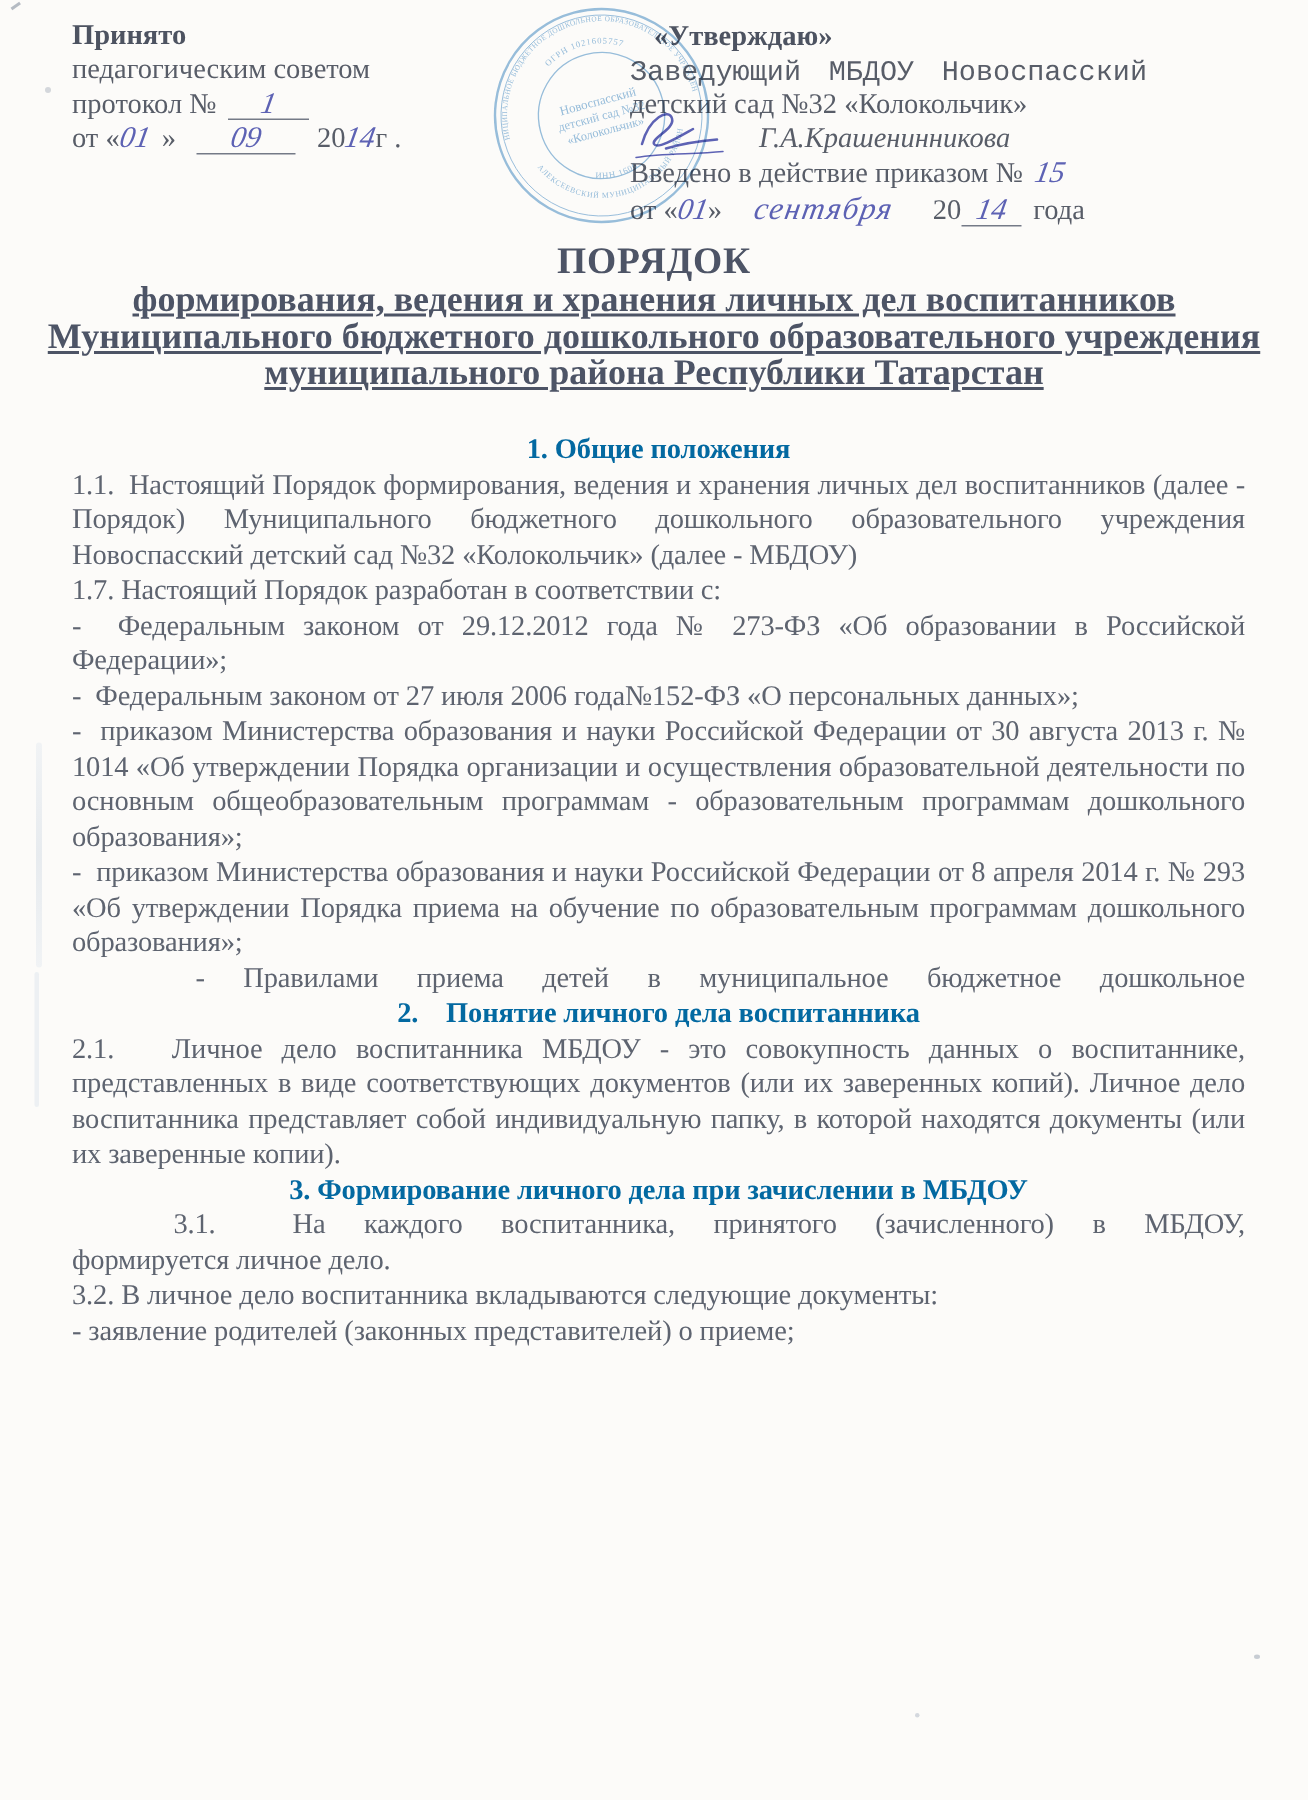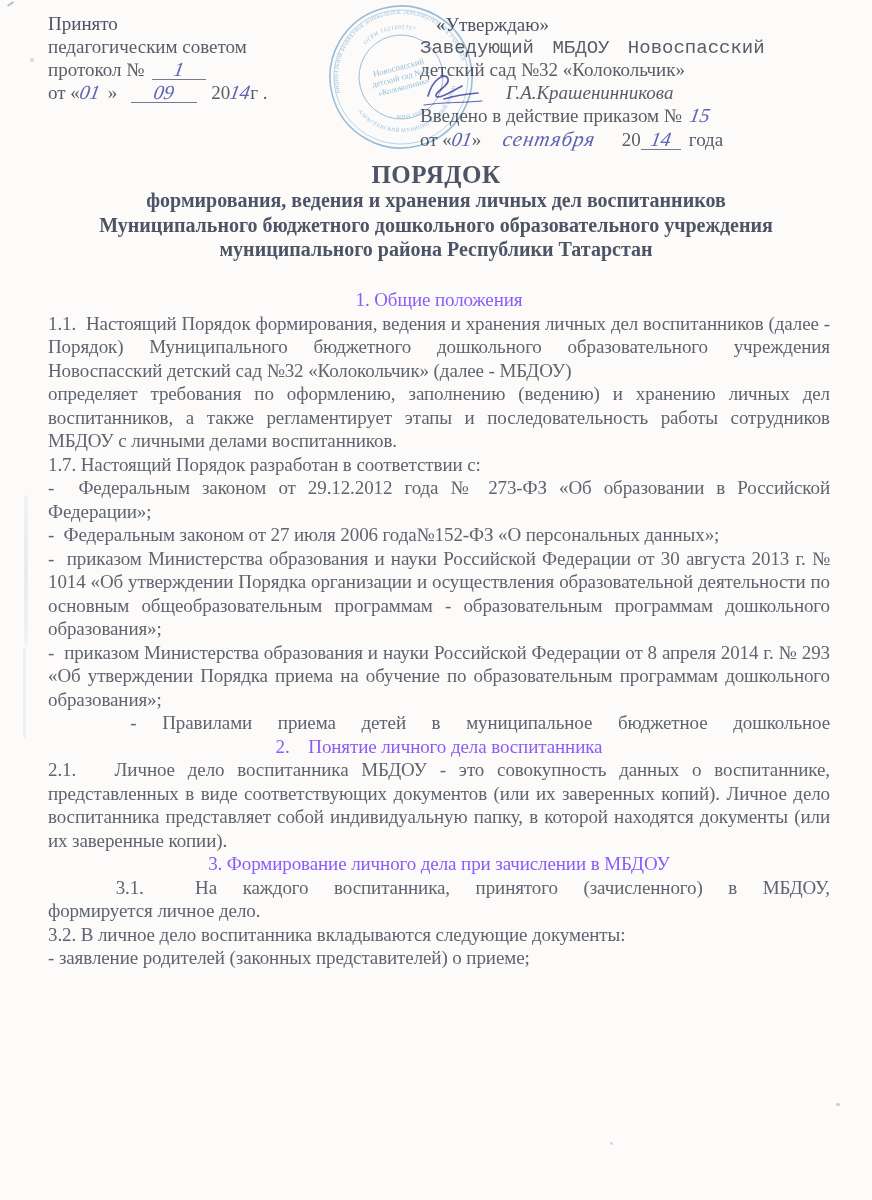--- a/index.html
+++ b/index.html
@@ -11,21 +11,21 @@
   }
   
   .accepted {
     position:absolute; left:48px; top:12px; width:280px;
     font-size:19px; line-height:23px; color:#585d68;
   }
   .approval {
     position:absolute; left:420px; top:14px; width:420px;
     font-size:19px; line-height:22.5px; color:#585d68;
   }
-  .bold { font-weight:normal; color:#4d5361; }
+  .bold { font-weight:bold; color:#4d5361; }
   .acc-line { white-space:nowrap; }
   .approve-title { margin-left:16px; }
   .spread { word-spacing:7px;font-family:Liberation Mono, monospace; }
   .name-line { position:relative; padding-left:86px;font-style:italic; }
   .order-line { white-space:nowrap; }
   .slot {
     display:inline-block; border-bottom:1.4px solid #747a87;
     text-align:center; line-height:1;
   }
   .w56 { min-width:54px; }
@@ -45,30 +45,30 @@
   }
   .signature {
     position:absolute; left:0px; top:-12px; width:70px; height:38px;
   }
   
   .title-block {
     position:absolute; left:0; top:161px; width:872px;
     text-align:center; font-weight:bold; color:#4d5466;
   }
   .title-main { font-size:25px; line-height:27px; letter-spacing:.5px; }
-  .title-line { font-size:20px; line-height:24.5px; }
+  .title-line { font-size:24px; line-height:24.5px;text-decoration:underline; }
   
   .body-blocks {
     position:absolute; left:48px; top:288px; width:782px;
     font-size:19px; line-height:23.5px; letter-spacing:-0.1px;
   }
   .bpara { margin:0; text-align:justify; }
   .bpara.wide { text-align:right; word-spacing:21px; }
   .bheading {
-    text-align:center; font-weight:normal; color:#8b5cf6;
+    text-align:center; font-weight:bold; color:#0369a1;
     white-space:pre-wrap;
   }
   
   .artifact { position:absolute; pointer-events:none; }
   .tick1 { left:7px; top:3px; width:7px; height:2px; background:#97a0ac; transform:rotate(-35deg); opacity:.7; }
   .tick2 { left:30px; top:58px; width:4px; height:4px; border-radius:50%; background:#b9bfc8; opacity:.6; }
   .smudge1 { left:24px; top:495px; width:4px; height:150px; background:linear-gradient(#eef1f4,#e2e7ec,#eef1f4); border-radius:3px; opacity:.8; }
   .smudge2 { left:23px; top:648px; width:3px; height:90px; background:#e8edf1; border-radius:3px; opacity:.8; }
   .dot1 { left:836px; top:1103px; width:4px; height:3px; background:#c7ccd3; border-radius:50%; }
   .dot2 { left:610px; top:1142px; width:3px; height:3px; background:#d4d8de; border-radius:50%; }
@@ -129,21 +129,20 @@
   <div class="title-block">
     <div class="title-main">ПОРЯДОК</div>
     <div class="title-line">формирования, ведения и хранения личных дел воспитанников</div>
     <div class="title-line">Муниципального бюджетного дошкольного образовательного учреждения</div>
     <div class="title-line">муниципального района Республики Татарстан</div>
   </div>
 
   <div class="body-blocks">
       <div class="bheading">1. Общие положения</div>
       <p class="bpara">1.1.&nbsp;&nbsp;Настоящий Порядок формирования, ведения и хранения личных дел воспитанников (далее - Порядок) Муниципального бюджетного дошкольного образовательного учреждения Новоспасский детский сад №32 «Колокольчик» (далее - МБДОУ)</p>
-      <p class="bpara">определяет требования по оформлению, заполнению (ведению) и хранению личных дел воспитанников, а также регламентирует этапы и последовательность работы сотрудников МБДОУ с личными делами воспитанников.</p>
       <p class="bpara">1.7. Настоящий Порядок разработан в соответствии с:</p>
       <p class="bpara">-&nbsp; Федеральным законом от 29.12.2012 года № 273-ФЗ «Об образовании в Российской Федерации»;</p>
       <p class="bpara">-&nbsp; Федеральным законом от 27 июля 2006 года№152-ФЗ «О персональных данных»;</p>
       <p class="bpara">-&nbsp; приказом Министерства образования и науки Российской Федерации от 30 августа 2013 г. № 1014 «Об утверждении Порядка организации и осуществления образовательной деятельности по основным общеобразовательным программам - образовательным программам дошкольного образования»;</p>
       <p class="bpara">-&nbsp; приказом Министерства образования и науки Российской Федерации от 8 апреля 2014 г. № 293 «Об утверждении Порядка приема на обучение по образовательным программам дошкольного образования»;</p>
       <p class="bpara wide">- Правилами приема детей в муниципальное бюджетное дошкольное</p>
       <div class="bheading">2.&nbsp;&nbsp;&nbsp;&nbsp;Понятие личного дела воспитанника</div>
       <p class="bpara">2.1.&nbsp;&nbsp; Личное дело воспитанника МБДОУ - это совокупность данных о воспитаннике, представленных в виде соответствующих документов (или их заверенных копий). Личное дело воспитанника представляет собой индивидуальную папку, в которой находятся документы (или их заверенные копии).</p>
       <div class="bheading">3. Формирование личного дела при зачислении в МБДОУ</div>
       <p class="bpara wide">3.1.&nbsp; На каждого воспитанника, принятого (зачисленного) в МБДОУ,</p>

